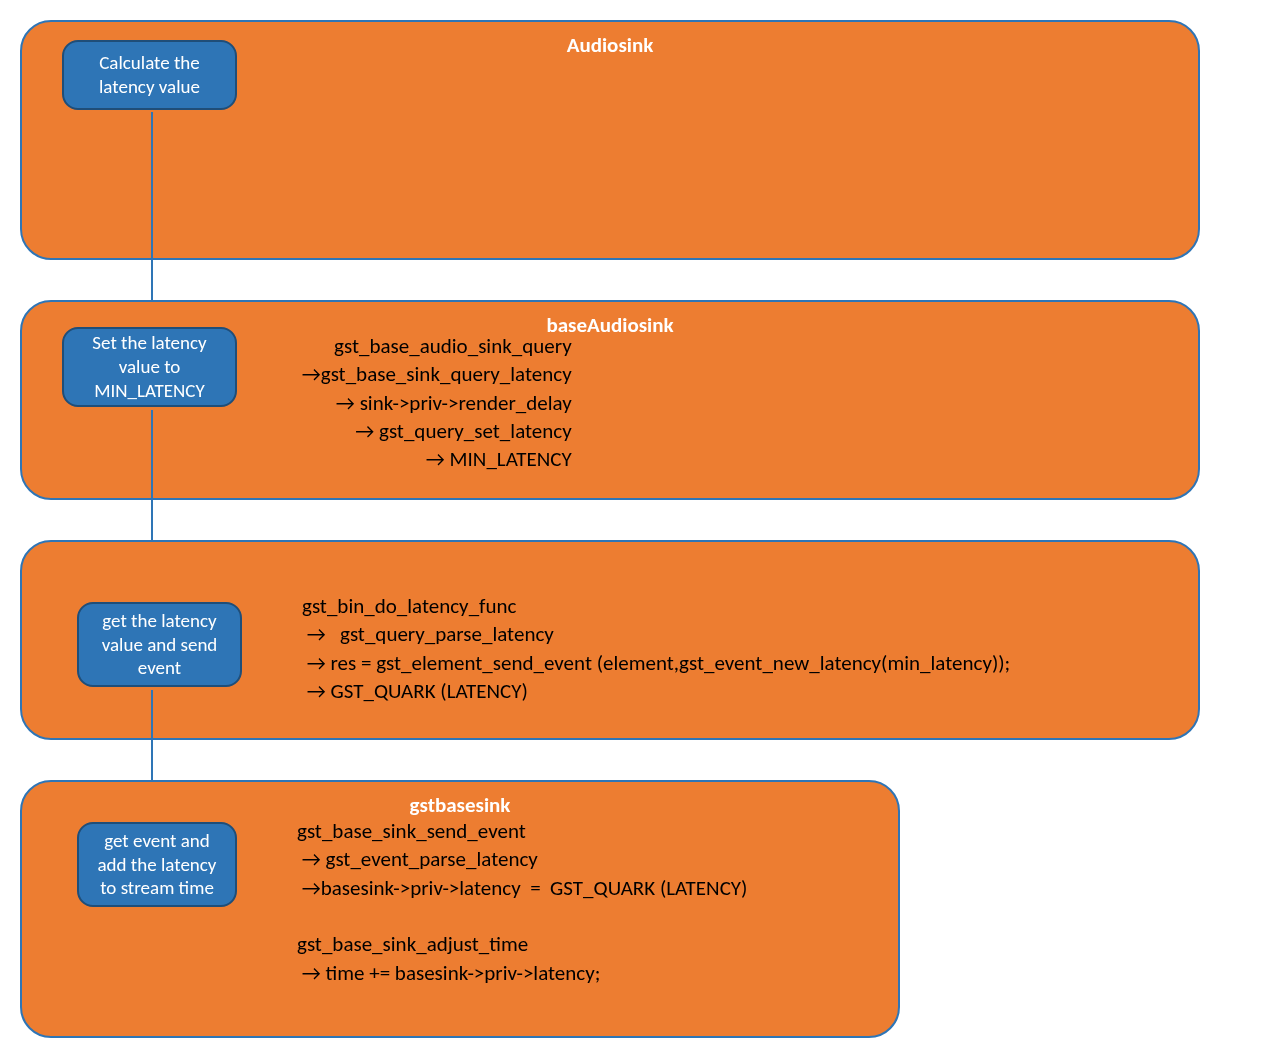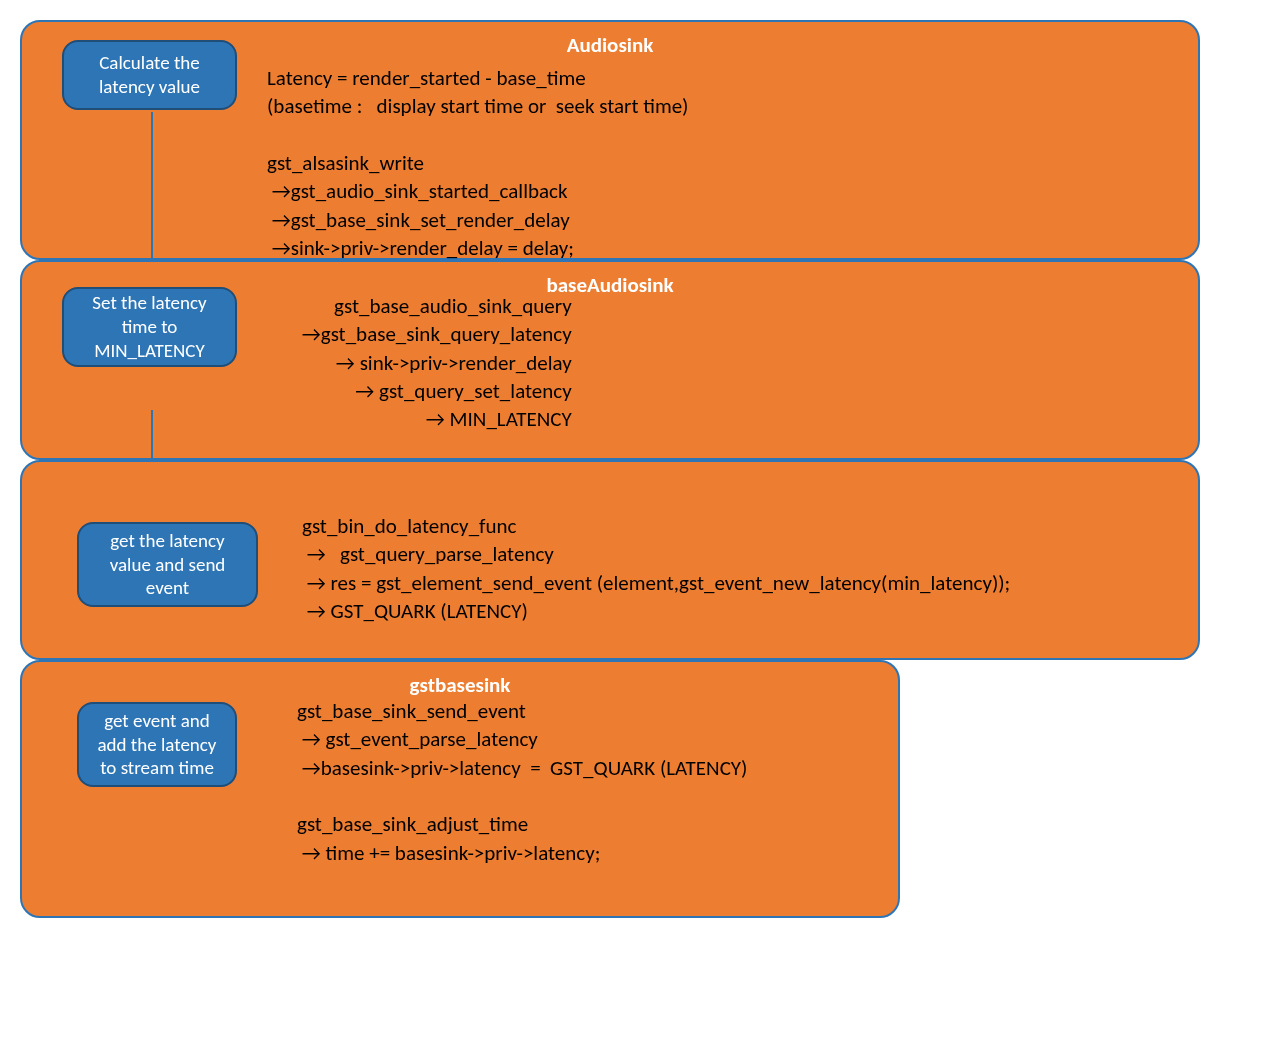--- a/index.html
+++ b/index.html
@@ -9,22 +9,23 @@
     background: #fff;
     width: 1275px;
     box-sizing: border-box;
   }
   .stage {
     position: relative;
   }
   .orange-box {
     background: #ed7d31;
     border: 2px solid #2e75b6;
-    border-radius: 20px;
+    border-radius: 31px;
     position: relative;
+    margin-bottom: 40px;
     box-sizing: border-box;
   }
   .title {
     color: #fff;
     font-weight: bold;
     font-size: 21px;
     text-align: center;
     position: absolute;
     top: 10px;
     left: 0;
@@ -75,54 +76,47 @@
     pointer-events: none;
   }
 </style>
 </head>
 <body>
 
 <div class="stage">
 
   <div class="orange-box" style="width:1180px;height:240px;">
     <div class="title">Audiosink</div>
-    <div class="body-text" style="left:245px;top:42px;white-space:pre;">Latency = render_started - base_time
-(basetime :   display start time or  seek start time)
-
-gst_alsasink_write
- →gst_audio_sink_started_callback
- →gst_base_sink_set_render_delay
- →sink-&gt;priv-&gt;render_delay = delay;</div>
     <div class="blue-pill" style="left:40px;top:18px;width:175px;height:70px;">Calculate the latency value</div>
   </div>
 
   <div class="arrow-line" style="top:92px;height:238px;"></div>
   <div class="arrow-head" style="top:328px;"></div>
 
   <div class="orange-box" style="width:1180px;height:200px;">
     <div class="title">baseAudiosink</div>
     <div class="body-text" style="left:275px;top:30px;white-space:pre;text-align:right;">gst_base_audio_sink_query
  →gst_base_sink_query_latency
  → sink-&gt;priv-&gt;render_delay
  → gst_query_set_latency
  → MIN_LATENCY</div>
-    <div class="blue-pill" style="left:40px;top:25px;width:175px;height:80px;">Set  the latency time to MIN_LATENCY</div>
+    <div class="blue-pill" style="left:40px;top:25px;width:175px;height:80px;">Set  the latency value to MIN_LATENCY</div>
   </div>
 
   <div class="watermark" style="left:540px;top:498px;">http://blog.csdn.net/</div>
 
   <div class="arrow-line" style="top:390px;height:200px;"></div>
   <div class="arrow-head" style="top:588px;"></div>
 
   <div class="orange-box" style="width:1180px;height:200px;">
     <div class="body-text" style="left:280px;top:50px;white-space:pre;">gst_bin_do_latency_func
  →   gst_query_parse_latency
  → res = gst_element_send_event (element,gst_event_new_latency(min_latency));
  → GST_QUARK (LATENCY)</div>
-    <div class="blue-pill" style="left:55px;top:60px;width:181px;height:85px;">get  the latency value and send event</div>
+    <div class="blue-pill" style="left:55px;top:60px;width:165px;height:85px;">get  the latency value and send event</div>
   </div>
 
   <div class="arrow-line" style="top:670px;height:190px;"></div>
   <div class="arrow-head" style="top:858px;"></div>
 
   <div class="orange-box" style="width:880px;height:258px;">
     <div class="title">gstbasesink</div>
     <div class="body-text" style="left:275px;top:35px;white-space:pre;">gst_base_sink_send_event
  → gst_event_parse_latency
  →basesink-&gt;priv-&gt;latency  =  GST_QUARK (LATENCY)

